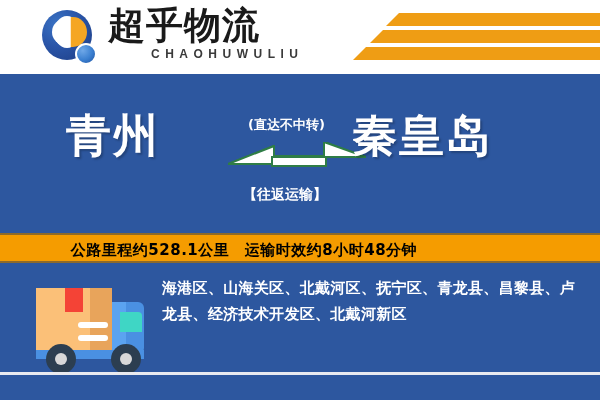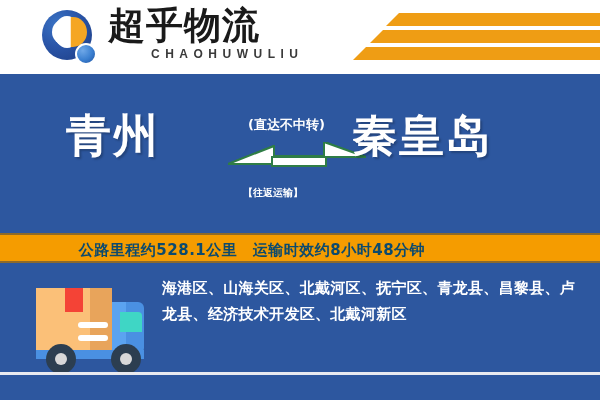--- a/index.html
+++ b/index.html
@@ -131,21 +131,21 @@
     font-size: 13px;
     font-weight: bold;
     color: #ffffff;
     white-space: nowrap;
     font-family: "DejaVu Sans", sans-serif;
     text-align: right;
   }
   .roundtrip-note {
     position: absolute;
     left: 243px; top: 112px;
-    font-size: 10px;
+    font-size: 14px;
     font-weight: bold;
     color: #ffffff;
     white-space: nowrap;
     font-family: "DejaVu Sans", sans-serif;
   }
   .arrow-wrap {
     position: absolute;
     left: 228px; top: 68px;
     width: 138px; height: 36px;
   }
@@ -155,27 +155,27 @@
     position: absolute;
     left: 0; top: 159px;
     width: 600px; height: 30px;
     background: #f59c00;
     border-top: 2px solid #8d6a2a;
     border-bottom: 2px solid #8d6a2a;
     box-sizing: border-box;
   }
   .info-text {
     position: absolute;
-    left: 12px; top: 0;
+    left: 4px; top: 0;
     width: 480px;
     line-height: 30px;
     text-align: center;
     font-size: 15px;
     font-weight: bold;
-    color: #0c4a6e;
+    color: #000000;
     font-family: "DejaVu Sans", sans-serif;
     white-space: nowrap;
     letter-spacing: 0.5px;
   }
 
   
   .districts {
     position: absolute;
     left: 162px; top: 201px;
     width: 425px;

